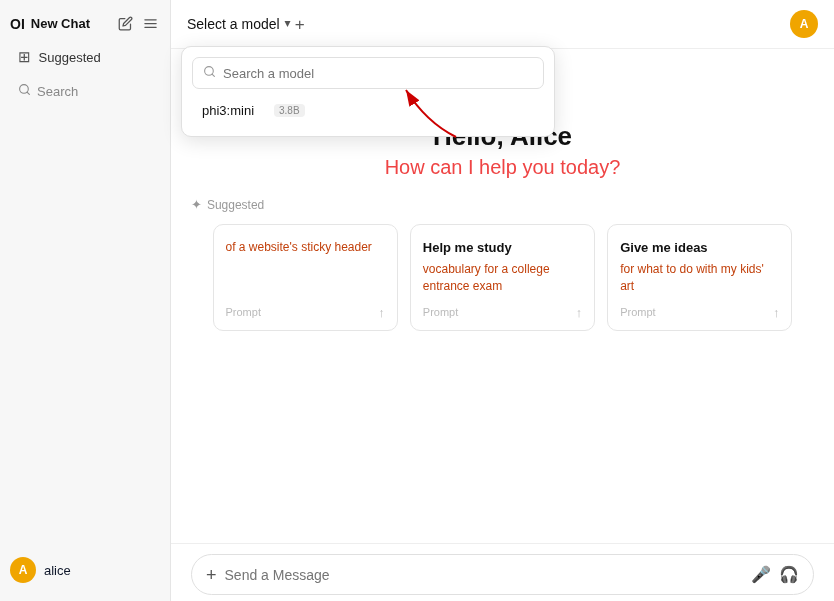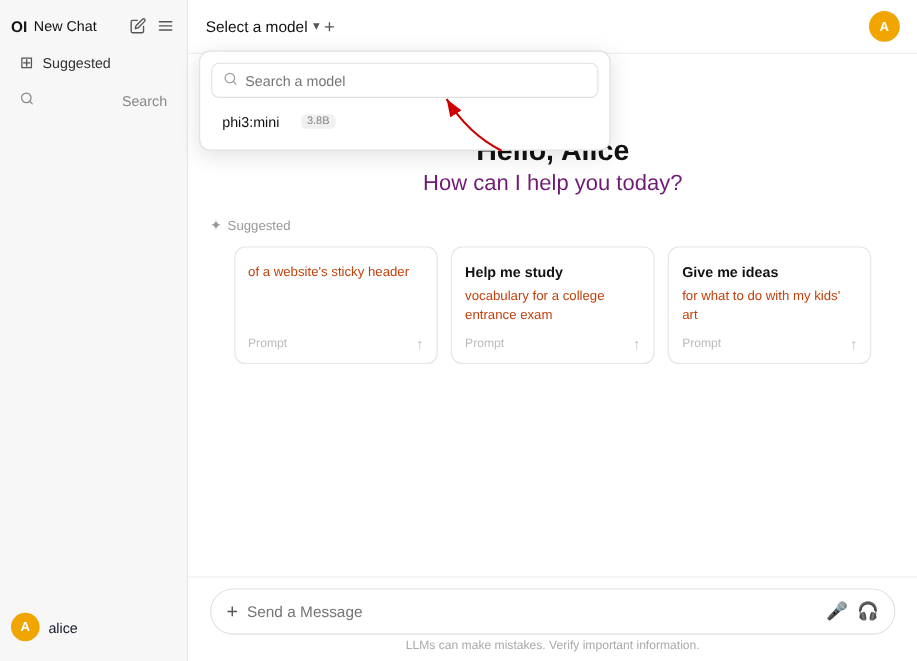--- a/index.html
+++ b/index.html
@@ -28,21 +28,21 @@
       gap: 6px;
     }
     .sidebar-logo {
       font-weight: 700;
       font-size: 14px;
       color: #111;
     }
     .sidebar-new-chat-label {
       font-size: 13px;
       color: #111;
-      font-weight: 400;
+      font-weight: 700;
     }
     .sidebar-icons {
       display: flex;
       gap: 6px;
       align-items: center;
     }
     .sidebar-icon-btn {
       background: none;
       border: none;
       cursor: pointer;
@@ -66,21 +66,20 @@
     .sidebar-search {
       display: flex;
       align-items: center;
       gap: 6px;
       padding: 7px 12px;
       font-size: 13px;
       color: #888;
       cursor: pointer;
       border-radius: 6px;
       margin: 1px 6px;
-      justify-content: space-between;
     }
     .sidebar-bottom {
       margin-top: auto;
       padding: 10px 10px;
       display: flex;
       align-items: center;
       gap: 8px;
     }
     .avatar-circle {
       width: 26px;
@@ -235,21 +234,21 @@
       margin-bottom: 10px;
     }
     .chat-greeting {
       font-size: 26px;
       font-weight: 700;
       color: #111;
       margin-bottom: 4px;
     }
     .chat-subtext {
       font-size: 20px;
-      color: #701a75;
+      color: #ef4444;
       margin-bottom: 18px;
     }
     .suggested-label {
       font-size: 12px;
       color: #999;
       display: flex;
       align-items: center;
       gap: 5px;
       margin-bottom: 12px;
       align-self: flex-start;
@@ -476,16 +475,15 @@
     </div>
   </div>
 
   <div class="input-area">
     <div class="input-box">
       <button class="input-plus-btn">+</button>
       <input class="input-text" type="text" placeholder="Send a Message" style="">
       <button class="input-mic-btn">🎤</button>
       <button class="input-headphone-btn">🎧</button>
     </div>
-    <div class="input-footer">LLMs can make mistakes. Verify important information.</div>
   </div>
 
 </div>
 
 </body></html>

